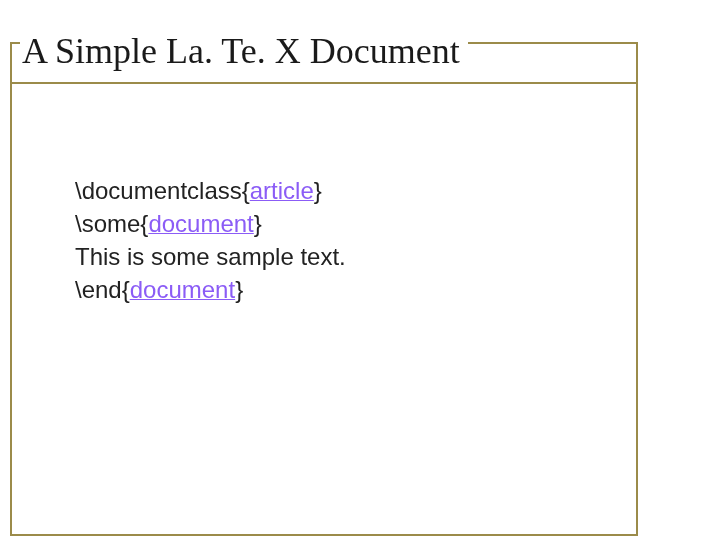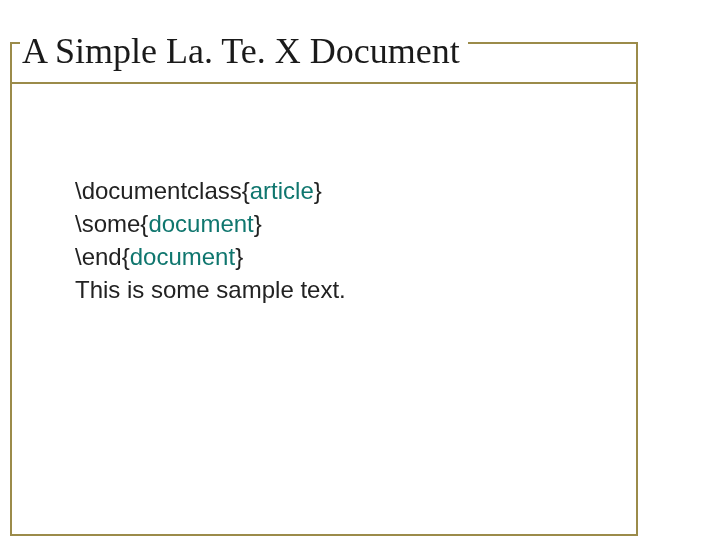--- a/index.html
+++ b/index.html
@@ -47,31 +47,32 @@
   .content {
     position: absolute;
     top: 150px;
     left: 75px;
     font-family: Arial, Helvetica, sans-serif;
     font-size: 24px;
     line-height: 1.38;
     color: #222;
   }
   .arg {
-    color: #0f766e;
+    color: #8b5cf6;
+    text-decoration: underline;
     text-decoration-thickness: 1px;
   }
 </style>
 </head>
 <body>
 
 <div class="slide">
   <div class="frame"></div>
   <div class="title">A Simple La. Te. X Document</div>
   <div class="title-underline"></div>
 
   <div class="content">
     <div><span>\documentclass{</span><span class="arg">article</span><span>}</span></div>
     <div><span>\some{</span><span class="arg">document</span><span>}</span></div>
+    <div>This is some sample text.</div>
     <div><span>\end{</span><span class="arg">document</span><span>}</span></div>
-    <div>This is some sample text.</div>
   </div>
 </div>
 
 </body></html>

